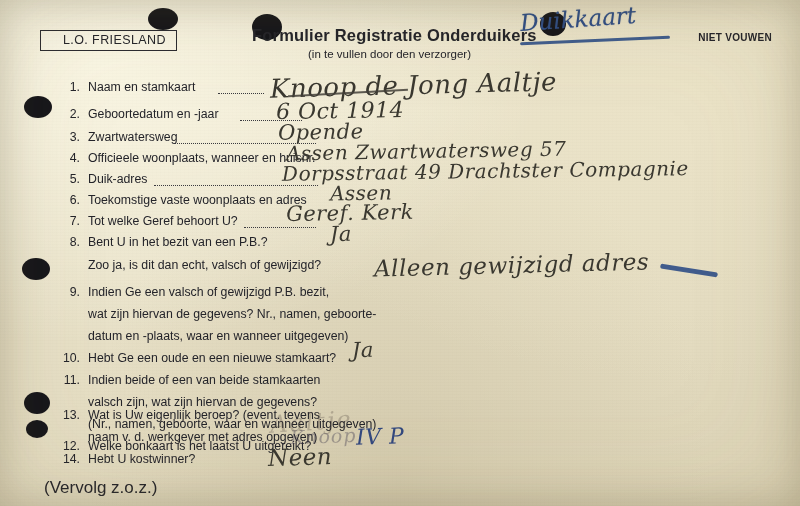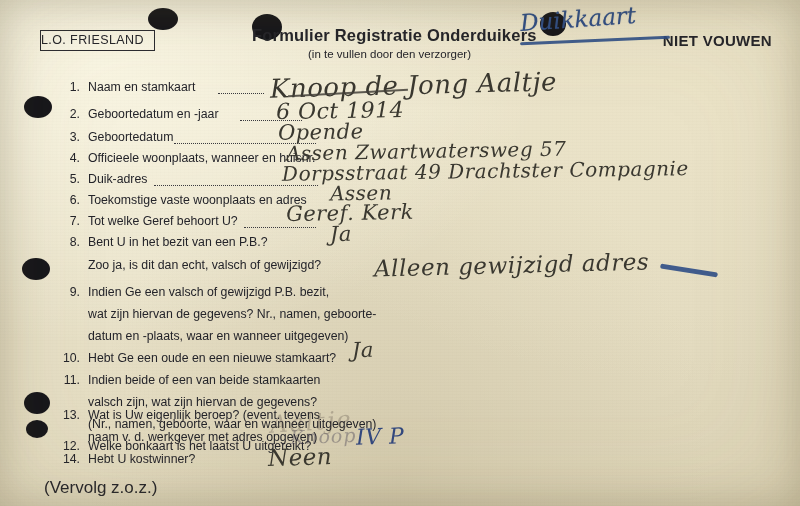--- a/index.html
+++ b/index.html
@@ -52,21 +52,21 @@
     left: 40px;
     top: 26px;
     right: 28px;
     height: 34px;
   }
   #lo-box {
     position: absolute;
     left: 0;
     top: 4px;
     border: 1px solid #2a2a30;
-    padding: 2px 10px 3px 0;
+    padding: 2px 10px 3px 22px;
     font-size: 12.5px;
     letter-spacing: 0.4px;
     background: rgba(255,255,255,0.12);
   }
   #form-title {
     position: absolute;
     left: 212px;
     top: 0px;
     font-size: 16.5px;
     font-weight: bold;
@@ -78,21 +78,21 @@
     position: absolute;
     left: 268px;
     top: 22px;
     font-size: 11.5px;
     white-space: nowrap;
   }
   #niet-vouwen {
     position: absolute;
     right: 0;
     top: 6px;
-    font-size: 15px;
+    font-size: 10px;
     font-weight: bold;
     letter-spacing: 0.3px;
     margin-left: 8px;
   }
   #duikkaart {
     position: absolute;
     left: 520px;
     top: 6px;
     font-family: "DejaVu Serif", serif;
     font-style: italic;
@@ -236,21 +236,21 @@
 
   <div class="row" style="top:107px;">
     <span class="num">2.</span>
     <span class="qtext">Geboortedatum en -jaar</span>
     <span class="dots" style="left:182px;top:12px;width:62px;"></span>
   </div>
   <div class="hw ink" style="left:276px;top:98px;font-size:22px;transform:rotate(-1deg);">6 Oct 1914</div>
 
   <div class="row" style="top:130px;">
     <span class="num">3.</span>
-    <span class="qtext">Geboortedatum</span>
+    <span class="qtext">Zwartwatersweg</span>
     <span class="dots" style="left:116px;top:12px;width:142px;"></span>
   </div>
   <div class="hw ink" style="left:278px;top:120px;font-size:21px;transform:rotate(-1deg);">Opende</div>
 
   <div class="row" style="top:151px;">
     <span class="num">4.</span>
     <span class="qtext">Officieele woonplaats, wanneer en huisnr.</span>
   </div>
   <div class="hw ink" style="left:286px;top:139px;font-size:20px;transform:rotate(-1deg);">Assen Zwartwatersweg 57</div>
 

